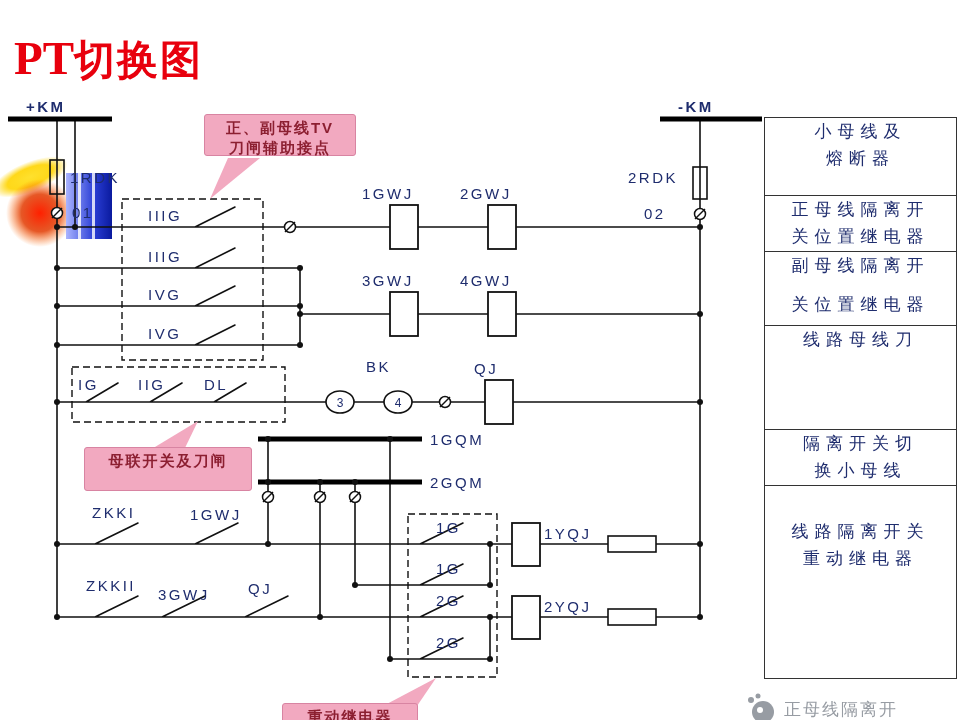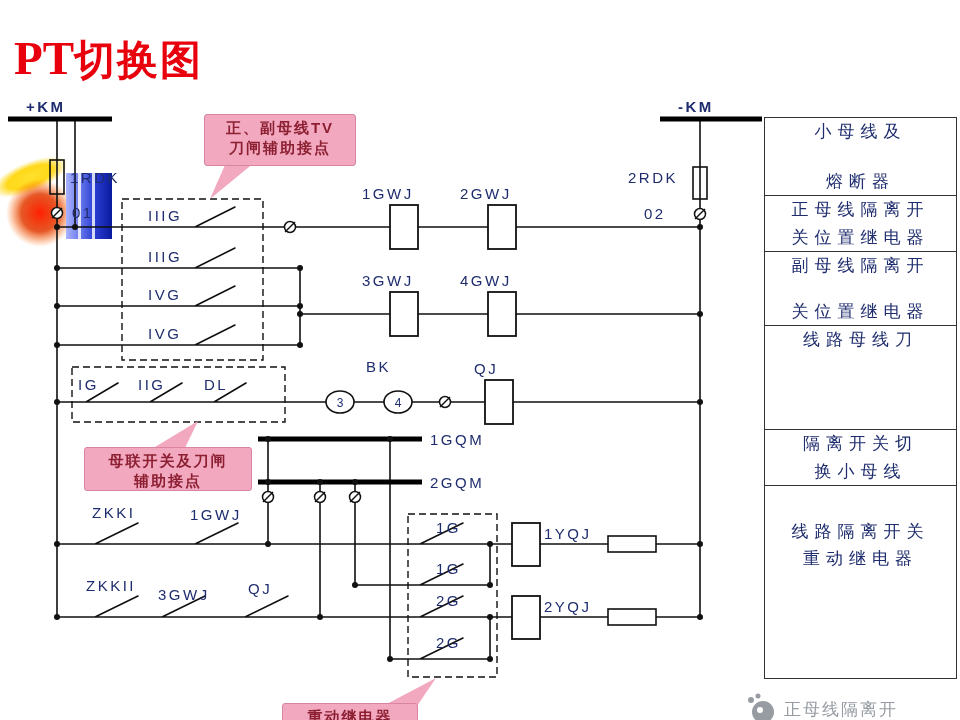--- a/index.html
+++ b/index.html
@@ -8,28 +8,28 @@
   .title{position:absolute;left:14px;top:4px;color:#e8000d;white-space:nowrap;}
   .t-latin{font-family:"Liberation Serif",serif;font-weight:bold;font-size:47px;}
   .t-cjk{font-family:"Liberation Sans",sans-serif;font-weight:bold;font-size:41px;letter-spacing:2px;}
   svg.circuit{position:absolute;left:0;top:0;z-index:1;}
   .lbl{font-family:"Liberation Sans",sans-serif;font-size:15px;letter-spacing:2.5px;fill:#1f2d6e;}
   .lbl.b{font-weight:bold;}
   .num{font-family:"Liberation Sans",sans-serif;font-size:12px;fill:#1f2d6e;text-anchor:middle;}
   .callout{position:absolute;z-index:5;background:#f2a9c0;border:1px solid #d884a2;border-radius:3px;
            color:#8c1f31;font-weight:bold;font-size:15px;line-height:20px;letter-spacing:2px;
            text-align:center;box-sizing:border-box;padding-top:3px;}
-  .c1{left:204px;top:87px;width:152px;height:52px;}
+  .c1{left:204px;top:87px;width:152px;height:42px;}
   .c2{left:84px;top:420px;width:168px;height:44px;}
   .c3{left:282px;top:676px;width:136px;height:42px;}
   .side-table{position:absolute;left:764px;top:90px;width:193px;height:562px;z-index:2;
               border:1.5px solid #333;box-sizing:border-box;display:flex;flex-direction:column;
               background:#fff;}
   .trow{border-bottom:1.5px solid #333;display:flex;flex-direction:column;align-items:center;
-        justify-content:space-between;color:#1f2d6e;font-size:17px;letter-spacing:6px;line-height:27px;
+        justify-content:flex-start;color:#1f2d6e;font-size:17px;letter-spacing:6px;line-height:27px;
         box-sizing:border-box;text-align:center;}
   .trow:last-child{border-bottom:none;}
   .trow:nth-child(1){height:78px;}
   .trow:nth-child(2){height:56px;}
   .trow:nth-child(3){height:74px;gap:12px;}
   .trow:nth-child(4){height:104px;}
   .trow:nth-child(5){height:56px;}
   .trow:nth-child(6){height:182px;justify-content:flex-start;padding-top:32px;font-family:Liberation Serif, serif;}
   .bottom-bar{position:absolute;left:0;top:705px;width:960px;height:11px;background:#000;z-index:2;}
   .watermark{position:absolute;left:742px;top:664px;z-index:3;display:flex;align-items:center;
@@ -197,21 +197,20 @@
       <text class="num" x="398" y="380">4</text>
     </g>
   </svg>
 
   <div class="callout c1">
     <div>正、副母线TV</div>
     <div>刀闸辅助接点</div>
   </div>
   <div class="callout c2">
     <div>母联开关及刀闸</div>
-    <div>辅助接点</div>
   </div>
   <div class="callout c3">
     <div>重动继电器</div>
     <div>闸辅助接点</div>
   </div>
 
   <div class="side-table">
     <div class="trow">
       <div>小母线及</div>
       <div>熔断器</div>

